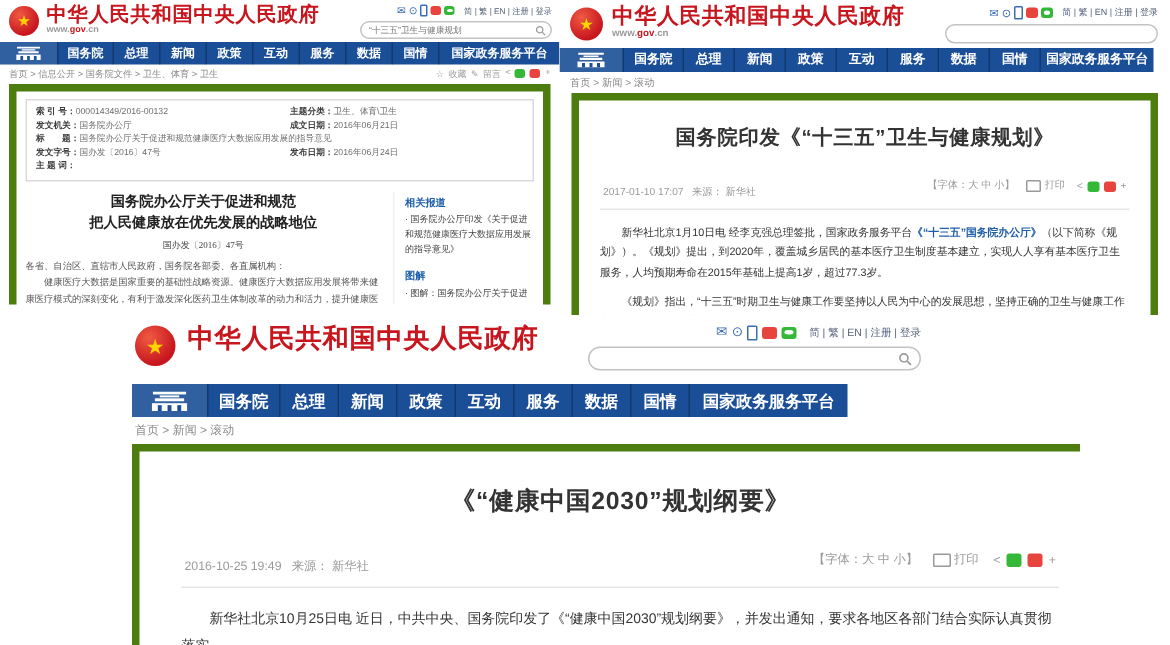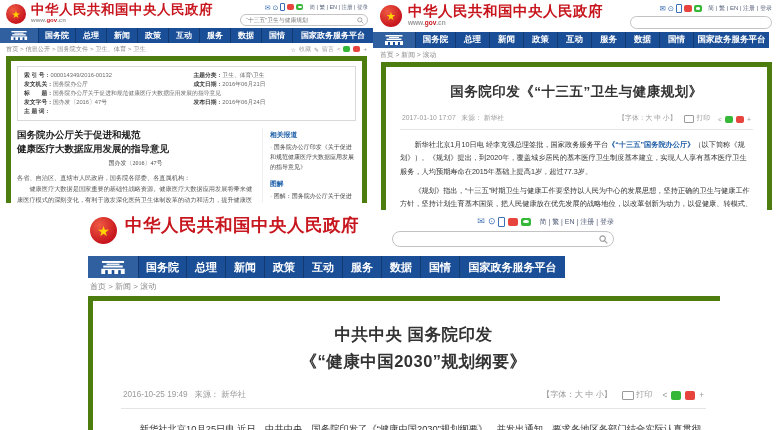--- a/index.html
+++ b/index.html
@@ -38,21 +38,21 @@
   .crumbrow{display:flex;justify-content:space-between;align-items:center;color:#8a8a8a;}
   .crumb{white-space:nowrap;overflow:hidden;}
   .atools{display:flex;align-items:center;color:#9a9a9a;white-space:nowrap;}
   .atools .sq{display:inline-block;border-radius:2px;}
   .sq-green{background:#35b837;}
   .sq-red{background:#e6443c;}
 
   
   .cbox{background:#fff;border:5px solid #4d7c0f;}
   .metarow{display:flex;justify-content:space-between;align-items:center;color:#9a9a9a;}
-  .metaleft{white-space:nowrap;}
+  .metaleft{white-space:nowrap;margin-top:10px;}
   .metaright{display:flex;align-items:flex-end;color:#9a9a9a;white-space:nowrap;}
   .prt{display:inline-block;border:1px solid #9a9a9a;border-radius:1px;position:relative;}
   .divline{border-top:1px solid #e5e5e5;}
   .linkblue{color:#2160a8;font-weight:bold;}
 
   
   .wa{left:0;top:0;width:373px;height:203px;}
   .wa .hdr{padding:3px 5px 2px 5px;height:23px;}
   .wa .emblem{width:20px;height:20px;margin:1px 5px 0 1px;font-size:10px;}
   .wa .sitename{font-size:13.5px;}
@@ -71,21 +71,21 @@
   .wa .atools .sq{width:7px;height:6px;}
   .wa .cbox{margin:1px 6px;padding:5px 6px;height:140px;}
   .wa .metabox{border:1px solid #d9d9d9;padding:4px 6px;font-size:5.8px;line-height:1.55;
                display:grid;grid-template-columns:1.05fr 1fr;column-gap:6px;color:#6d6d6d;}
   .wa .metabox .lab{color:#3d3d3d;font-weight:bold;}
   .wa .mspan2{grid-column:1 / -1;}
   .wa .cols{display:flex;margin-top:7px;}
   .wa .artcol{flex:1;min-width:0;padding-right:8px;}
   .wa .sidecol{flex:0 0 86px;border-left:1px solid #f0f0f0;padding-left:7px;}
   .wa .atitle{font-family:"Liberation Serif",serif;font-weight:bold;color:#222;
-              font-size:9.5px;line-height:1.5;text-align:left;}
+              font-size:9.5px;line-height:1.5;text-align:center;}
   .wa .adocno{font-family:"Liberation Serif",serif;color:#444;font-size:6px;
               text-align:center;margin-top:3px;}
   .wa .abody{font-size:6.2px;color:#555;line-height:1.75;margin-top:5px;}
   .wa .abody p{margin:0;}
   .wa .abody p.ind{text-indent:2em;}
   .wa .sidehead{color:#1a5da8;font-weight:bold;font-size:6.8px;margin:2px 0 3px 0;}
   .wa .sidelink{color:#444;font-size:6px;line-height:1.65;}
   .wa .sidehead2{margin-top:6px;}
 
   
@@ -220,21 +220,21 @@
         <span><span class="lab">成文日期：</span><span>2016年06月21日</span></span>
         <span class="mspan2"><span class="lab">标　　题：</span><span>国务院办公厅关于促进和规范健康医疗大数据应用发展的指导意见</span></span>
         <span><span class="lab">发文字号：</span><span>国办发〔2016〕47号</span></span>
         <span><span class="lab">发布日期：</span><span>2016年06月24日</span></span>
         <span class="mspan2"><span class="lab">主 题 词：</span></span>
       </div>
       <div class="cols">
         <div class="artcol">
           <div class="atitle">
             <div>国务院办公厅关于促进和规范</div>
-            <div>健康医疗大数据应用发展的指导意见</div>
+            <div>把人民健康放在优先发展的战略地位</div>
           </div>
           <div class="adocno">国办发〔2016〕47号</div>
           <div class="abody">
             <p>各省、自治区、直辖市人民政府，国务院各部委、各直属机构：</p>
             <p class="ind">健康医疗大数据是国家重要的基础性战略资源。健康医疗大数据应用发展将带来健康医疗模式的深刻变化，有利于激发深化医药卫生体制改革的动力和活力，提升健康医疗服务效</p>
           </div>
         </div>
         <div class="sidecol">
           <div class="sidehead">相关报道</div>
           <div class="sidelink">· 国务院办公厅印发《关于促进和规范健康医疗大数据应用发展的指导意见》</div>
@@ -376,21 +376,20 @@
       <span class="ncell" style="width:38px;">服务</span>
       <span class="ncell" style="width:38px;">数据</span>
       <span class="ncell" style="width:38px;">国情</span>
       <span class="ncell" style="flex:1;">国家政务服务平台</span>
     </div>
     <div class="crumbrow">
       <span class="crumb">首页 &gt; 新闻 &gt; 滚动</span>
     </div>
     <div class="cbox">
       <div class="ctitle">
-        <div>中共中央 国务院印发</div>
         <div>《“健康中国2030”规划纲要》</div>
       </div>
       <div class="metarow">
         <span class="metaleft">
           <span>2016-10-25 19:49</span>&nbsp;&nbsp;
           <span>来源：</span>
           <span>新华社</span>
         </span>
         <span class="metaright">
           <span>【字体：大 中 小】</span>

